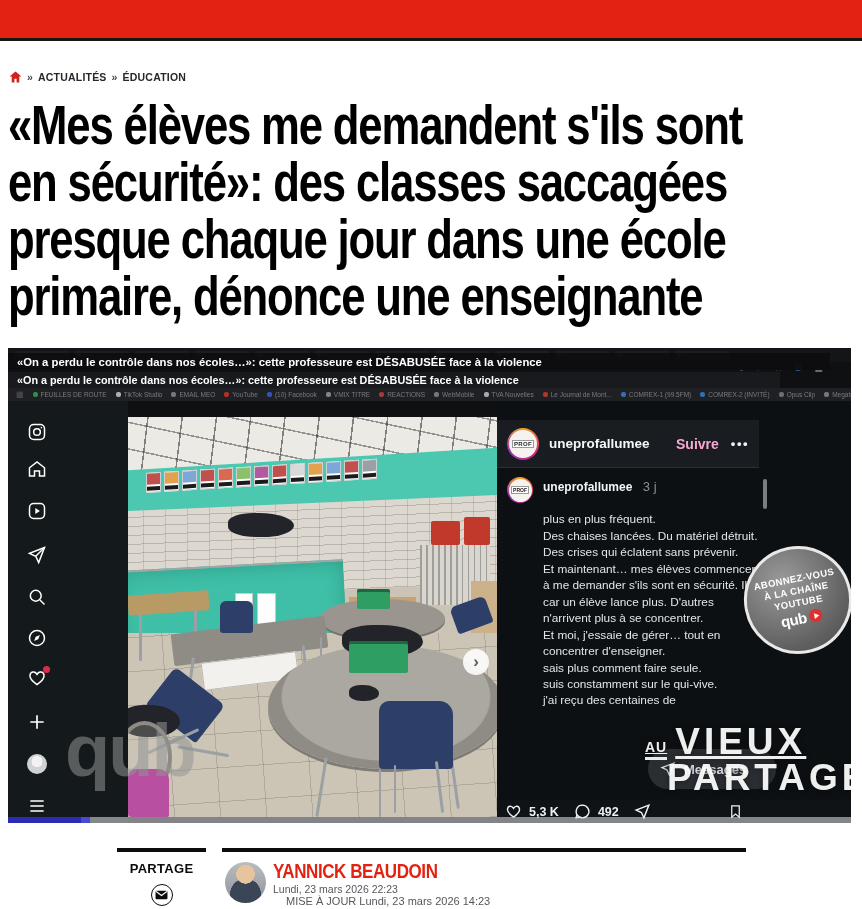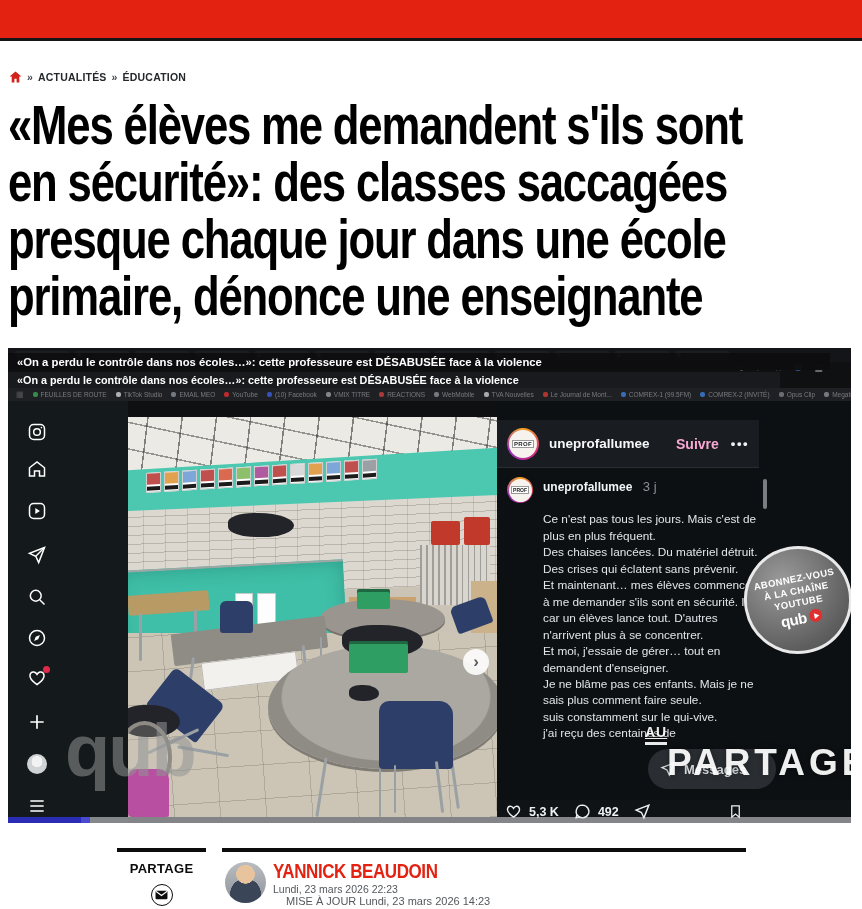--- a/index.html
+++ b/index.html
@@ -525,31 +525,29 @@
               </span>
           </span>
           <div class="c-body">
             <div>
               <span class="c-user">uneprofallumee</span>
               <span class="c-age">3 j</span>
             </div>
             <div>
 
                 <div class="cap-line"></div>
-                <div class="cap-line">Ce n'est pas tous les jours. Mais c'est de</div>
                 <div class="cap-line">plus en plus fréquent.</div>
                 <div class="cap-line">Des chaises lancées. Du matériel détruit.</div>
                 <div class="cap-line">Des crises qui éclatent sans prévenir.</div>
                 <div class="cap-line">Et maintenant… mes élèves commencent</div>
                 <div class="cap-line">à me demander s'ils sont en sécurité. Ils</div>
-                <div class="cap-line">car un élèves lance tout. D'autres</div>
+                <div class="cap-line">car un élève lance plus. D'autres</div>
                 <div class="cap-line">n'arrivent plus à se concentrer.</div>
                 <div class="cap-line">Et moi, j'essaie de gérer… tout en</div>
-                <div class="cap-line">demandent d'enseigner.</div>
-                <div class="cap-line">Je ne blâme pas ces enfants. Mais je ne</div>
+                <div class="cap-line">concentrer d'enseigner.</div>
                 <div class="cap-line">sais plus comment faire seule.</div>
                 <div class="cap-line">suis constamment sur le qui-vive.</div>
                 <div class="cap-line">j'ai reçu des centaines de</div>
               </div>
           </div>
         </div>
       </div>
 
       <div class="scroll-thumb"></div>
 
@@ -594,20 +592,21 @@
         <b>qub</b>
         <span class="play-circle">
             <i></i>
           </span>
       </span>
     </div>
 
     <div class="duluth">
       <div class="row1">
         <span class="au">AU</span>
+        <span class="big">VIEUX</span>
       </div>
       <div class="big" style="margin-left:22px">PARTAGE</div>
     </div>
 
     <div class="progress">
       <div class="played"></div>
       <div class="head"></div>
     </div>
   </div>
 

